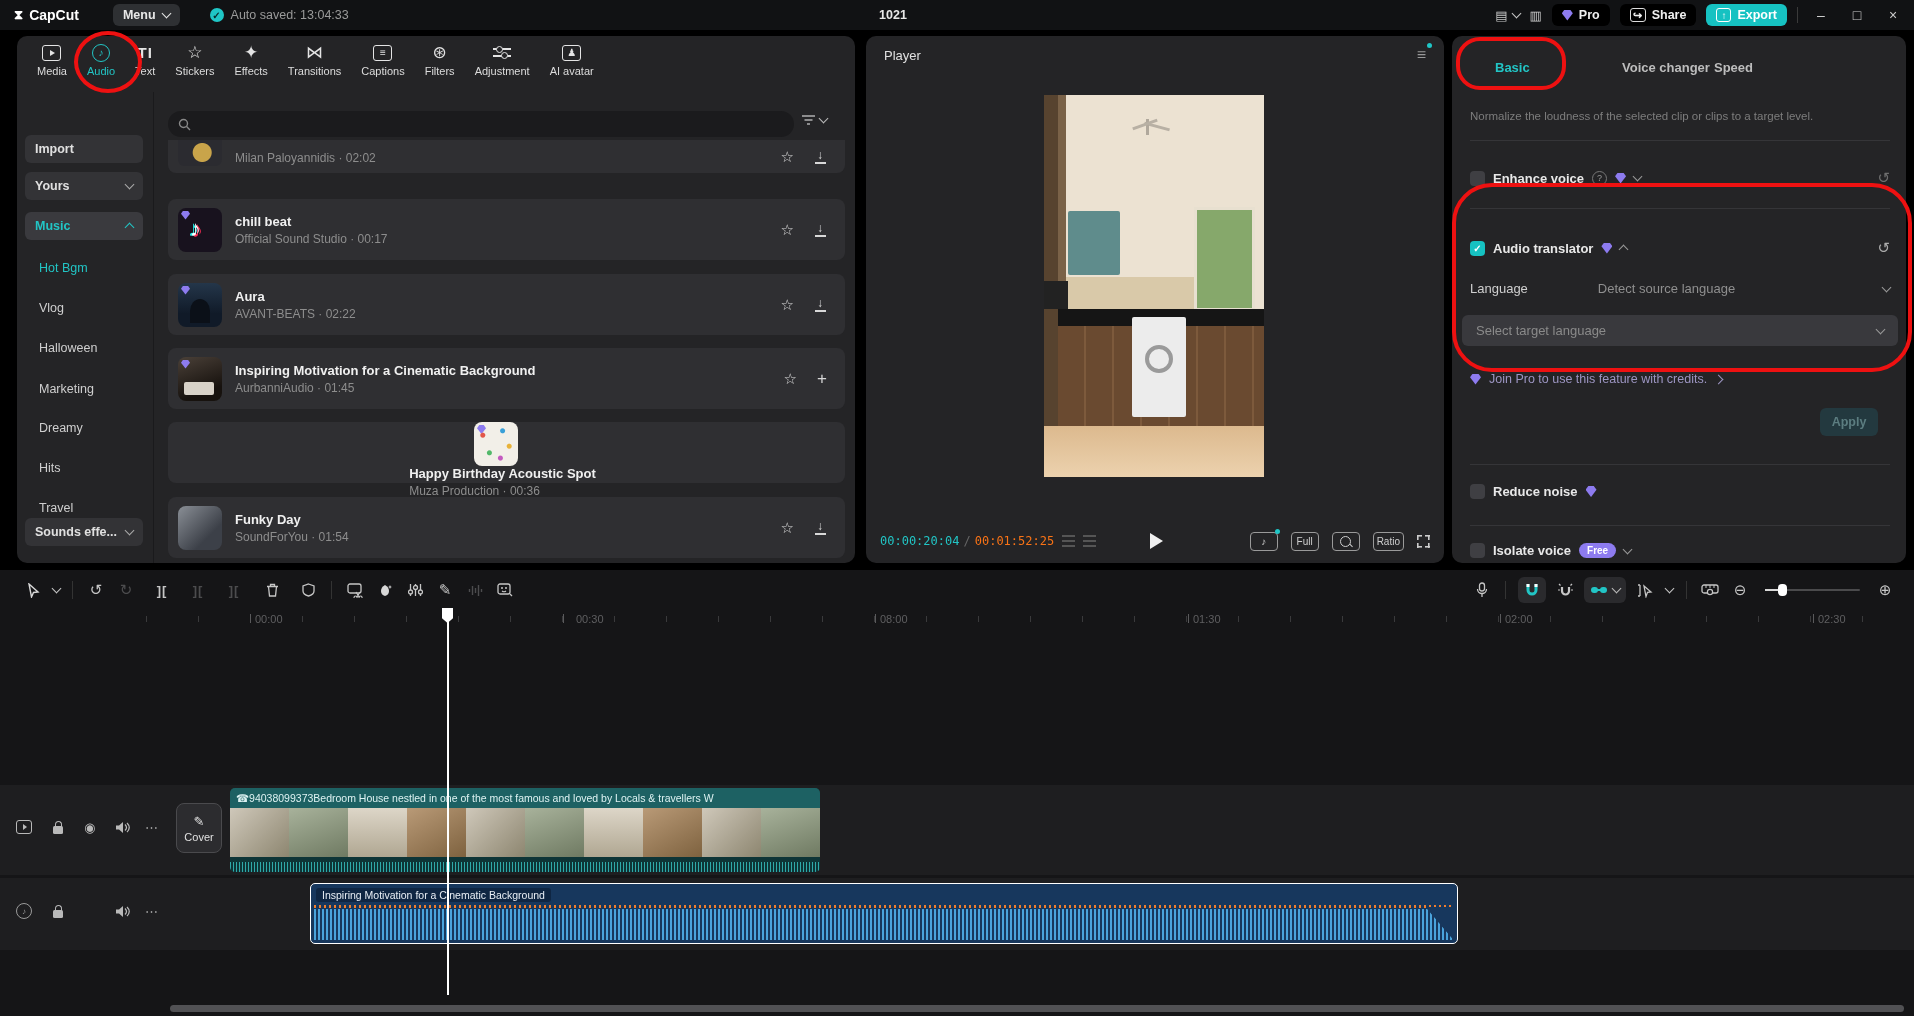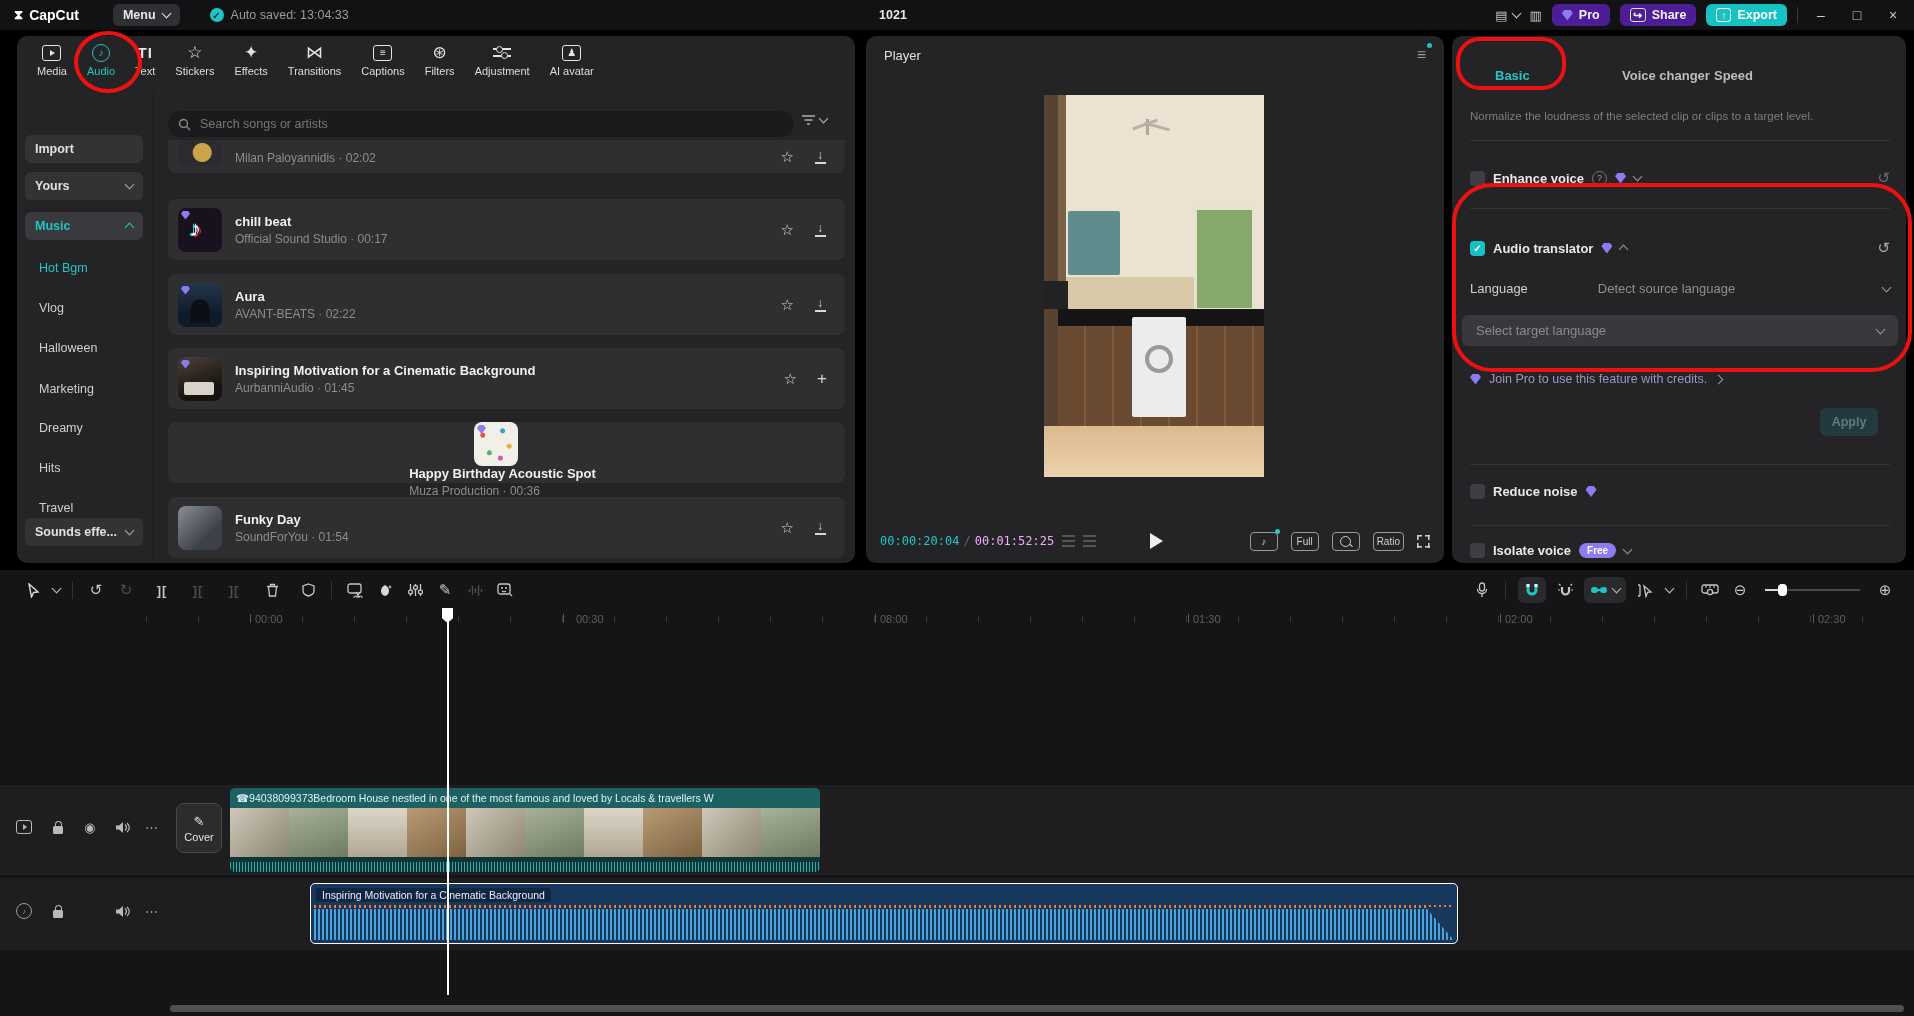--- a/index.html
+++ b/index.html
@@ -9,21 +9,21 @@
   #titlebar{position:absolute;left:0;top:0;width:100%;height:30px;background:#111214;display:flex;align-items:center;}
   .logo{display:flex;align-items:center;gap:6px;margin-left:14px;font-weight:bold;font-size:14px;color:#fff;}
   .logo-glyph{font-size:13px;color:#fff;}
   .menu-btn{margin-left:34px;background:#2e3033;border-radius:6px;height:22px;display:flex;align-items:center;gap:7px;padding:0 10px;font-size:12.5px;color:#e8e8e8;font-weight:bold;}
   .autosave{margin-left:30px;display:flex;align-items:center;gap:7px;font-size:12.5px;color:#9a9a9a;}
   .save-dot{width:14px;height:14px;border-radius:50%;background:#1fc6c6;color:#082a2a;font-size:10px;display:flex;align-items:center;justify-content:center;font-weight:bold;}
   .doc-title{position:absolute;left:858px;top:0;width:70px;height:30px;display:flex;align-items:center;justify-content:center;font-size:12.5px;color:#e8e8e8;font-weight:bold;}
   .tb-right{position:absolute;right:0;top:0;height:30px;display:flex;align-items:center;gap:10px;padding-right:8px;}
   .tb-ic{color:#c9c9c9;font-size:13px;display:flex;align-items:center;gap:2px;}
   .pill{height:22px;border-radius:6px;display:flex;align-items:center;gap:6px;padding:0 10px;font-size:12.5px;font-weight:bold;}
-  .pill.dark{background:#4c1d95;color:#f0f0f0;}
+  .pill.dark{background:#000000;color:#f0f0f0;}
   .pill.teal{background:#16c2c2;color:#fff;}
   .gem{width:11px;height:11px;background:#8d7bef;clip-path:polygon(50% 100%,0 35%,25% 0,75% 0,100% 35%);display:inline-block;}
   .winctl{font-size:14px;color:#ccc;width:26px;text-align:center;}
   .chev{width:6px;height:6px;border-right:1.5px solid currentColor;border-bottom:1.5px solid currentColor;transform:rotate(45deg);display:inline-block;margin-top:-3px;}
   .chev.up{transform:rotate(225deg);margin-top:3px;}
   
   .panel{position:absolute;top:36px;height:527px;background:#242426;border-radius:10px;}
   #left-panel{left:17px;width:838px;}
   #player-panel{left:866px;width:578px;}
   #inspector{left:1452px;width:454px;}
@@ -74,36 +74,36 @@
   .ic-dl::before{content:'↓';position:absolute;left:3px;top:-2px;font-size:12px;}
   .ic-dl::after{content:'';position:absolute;left:1px;bottom:0;width:11px;height:1.6px;background:#d8d8d8;}
   
   #player-head{height:38px;display:flex;align-items:center;padding:0 18px;font-size:13px;color:#e0e0e0;}
   .hamb{margin-left:auto;color:#999;font-size:16px;position:relative;}
   .hamb .dot{position:absolute;right:-6px;top:-3px;width:5px;height:5px;border-radius:50%;background:#1fc6c6;}
   #video-frame{position:absolute;left:178px;top:59px;width:220px;height:382px;background:#ece2d2;overflow:hidden;}
   .vf{position:absolute;}
   #player-ctl{position:absolute;left:0;bottom:0;width:100%;height:44px;display:flex;align-items:center;padding:0 14px;box-sizing:border-box;}
   .tc{font-family:"DejaVu Sans Mono",monospace;font-size:12px;}
-  .tc-cur{color:#22c5c5;} .tc-sep{color:#666;margin:0 4px;} .tc-tot{color:#f0abfc;}
+  .tc-cur{color:#22c5c5;} .tc-sep{color:#666;margin:0 4px;} .tc-tot{color:#f97316;}
   .listic{width:13px;height:12px;background:repeating-linear-gradient(#555 0 2px,transparent 2px 5px);margin-left:8px;}
   .play-tri{position:absolute;left:284px;width:0;height:0;border-left:13px solid #f0f0f0;border-top:8px solid transparent;border-bottom:8px solid transparent;}
   .pc-right{margin-left:auto;display:flex;align-items:center;gap:13px;}
   .mbox{min-width:20px;height:17px;border:1.2px solid #9a9a9a;border-radius:4px;color:#cfcfcf;font-size:10px;display:flex;align-items:center;justify-content:center;padding:0 3px;position:relative;}
   .mbox .dot{position:absolute;right:-3px;top:-4px;width:5px;height:5px;border-radius:50%;background:#1fc6c6;}
   .ic-mag{width:9px;height:9px;border:1.4px solid #cfcfcf;border-radius:50%;position:relative;}
   .ic-mag::after{content:'';position:absolute;left:8px;top:8px;width:4px;height:1.4px;background:#cfcfcf;transform:rotate(45deg);}
   .ic-fs{width:13px;height:13px;background:
     linear-gradient(#ccc,#ccc) left 0 top 0/5px 1.6px,linear-gradient(#ccc,#ccc) left 0 top 0/1.6px 5px,
     linear-gradient(#ccc,#ccc) right 0 top 0/5px 1.6px,linear-gradient(#ccc,#ccc) right 0 top 0/1.6px 5px,
     linear-gradient(#ccc,#ccc) left 0 bottom 0/5px 1.6px,linear-gradient(#ccc,#ccc) left 0 bottom 0/1.6px 5px,
     linear-gradient(#ccc,#ccc) right 0 bottom 0/5px 1.6px,linear-gradient(#ccc,#ccc) right 0 bottom 0/1.6px 5px;
     background-repeat:no-repeat;}
   
-  .itab{position:absolute;top:32px;font-size:13px;color:#bdbdbd;font-weight:bold;}
+  .itab{position:absolute;top:24px;font-size:13px;color:#bdbdbd;font-weight:bold;}
   .itab.active{color:#22c5c5;}
   .idesc{position:absolute;left:18px;top:74px;right:10px;font-size:11.5px;color:#7d7d7d;white-space:nowrap;overflow:hidden;}
   .divider{position:absolute;left:18px;right:16px;height:1px;background:#353538;}
   .irow{position:absolute;left:18px;right:16px;display:flex;align-items:center;gap:8px;}
   .cbx{width:15px;height:15px;border-radius:4px;background:#3f3f43;flex:none;}
   .cbx.on{background:#16c2c2;color:#fff;font-size:10px;display:flex;align-items:center;justify-content:center;font-weight:bold;}
   .ilabel{font-size:13px;font-weight:bold;color:#e8e8e8;}
   .qm{width:13px;height:13px;border:1.2px solid #777;border-radius:50%;color:#999;font-size:9px;display:flex;align-items:center;justify-content:center;}
   .reset{margin-left:auto;color:#6e6e6e;font-size:15px;}
   .schev{color:#9a9a9a;}
@@ -285,21 +285,20 @@
       <div class="navbtn" style="top: 426px;">
         <span>Sounds effe...</span>
         <span class="chev"></span>
       </div>
     </div>
   <div id="search">
     <svg width="13" height="13" viewBox="0 0 13 13">
         <circle cx="5.5" cy="5.5" r="4" fill="none" stroke="#888" stroke-width="1.4"></circle>
         <line x1="8.6" y1="8.6" x2="12" y2="12" stroke="#888" stroke-width="1.4"></line>
       </svg>
-    <input placeholder="Search songs or artists" style="">
   </div>
   <span id="filter-ic">
     <svg width="15" height="12" viewBox="0 0 15 12">
         <line x1="1" y1="2" x2="14" y2="2" stroke="#bbb" stroke-width="1.4"></line>
         <line x1="3.5" y1="6" x2="11.5" y2="6" stroke="#bbb" stroke-width="1.4"></line>
         <line x1="6" y1="10" x2="9" y2="10" stroke="#bbb" stroke-width="1.4"></line>
       </svg>
     <span class="chev"></span>
   </span>
   <div id="songs">

